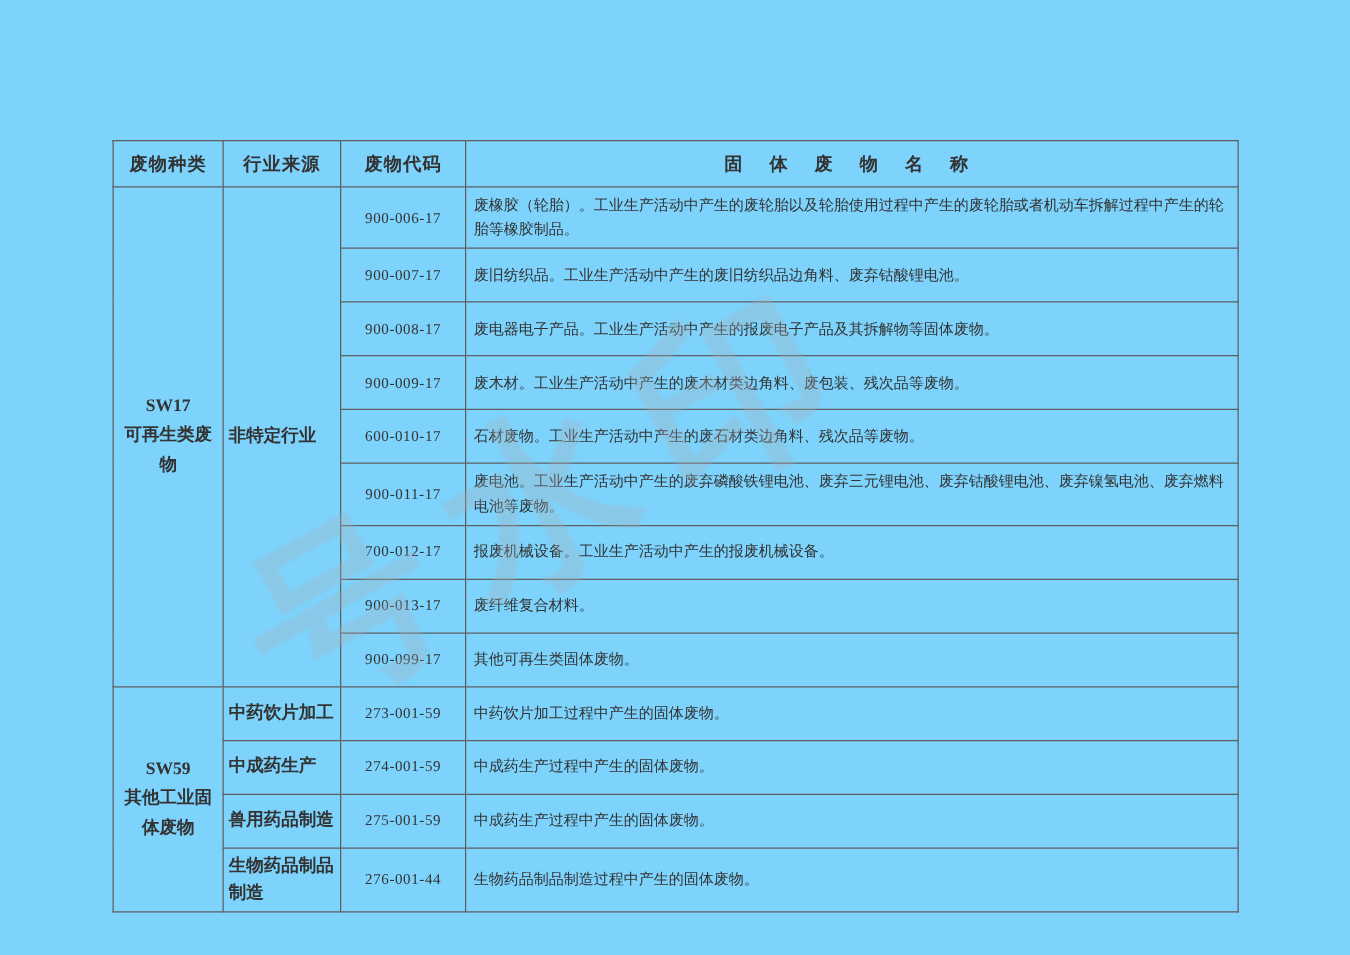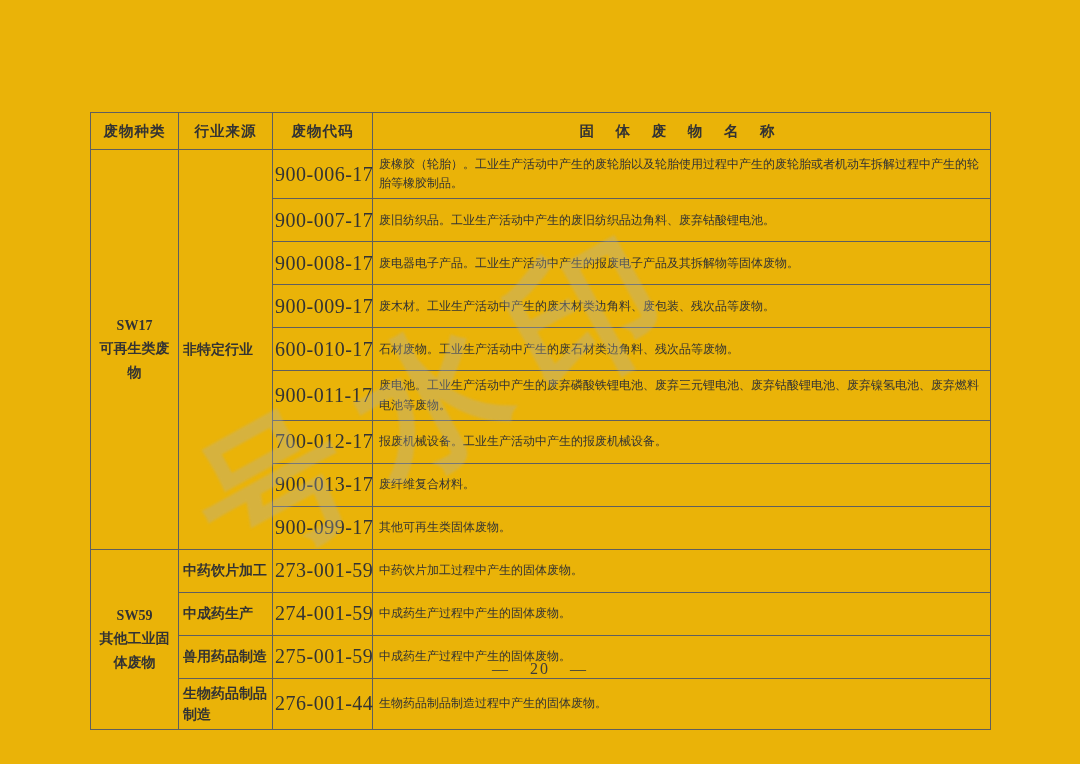--- a/index.html
+++ b/index.html
@@ -5,21 +5,21 @@
   html, body {
     margin: 0;
     padding: 0;
     background: #ffffff;
     font-family: "Liberation Serif", "DejaVu Serif", serif;
   }
   .page {
     position: relative;
     width: 1080px;
     height: 764px;
-    background: #eab308;
+    background: #7dd3fc;
     overflow: hidden;
     color: #2f2f2f;
   }
   table.waste-table {
     position: absolute;
     left: 90px;
     top: 112px;
     width: 900px;
     border-collapse: collapse;
     table-layout: fixed;
@@ -54,21 +54,21 @@
   td.industry {
     text-align: left;
     font-size: 14px;
     font-weight: 600;
     padding: 4px 4px;
     line-height: 1.5;
     color: #303030;
   }
   td.code {
     text-align: center;
-    font-size: 20px;
+    font-size: 12px;
     letter-spacing: 0.5px;
     height: 32px;
     padding: 5px 2px;
     color: #2e2e2e;
     white-space: nowrap;
   }
   td.desc {
     text-align: left;
     font-size: 12px;
     line-height: 1.6;
@@ -191,15 +191,14 @@
       <tr>
         <td class="industry">生物药品制品制造</td>
         <td class="code">276-001-44</td>
         <td class="desc">生物药品制品制造过程中产生的固体废物。</td>
       </tr>
     </tbody>
   </table>
 
   <div class="watermark">号水印</div>
 
-  <div class="footer-pageno">— 20 —</div>
 
 </div>
 
 </body></html>

